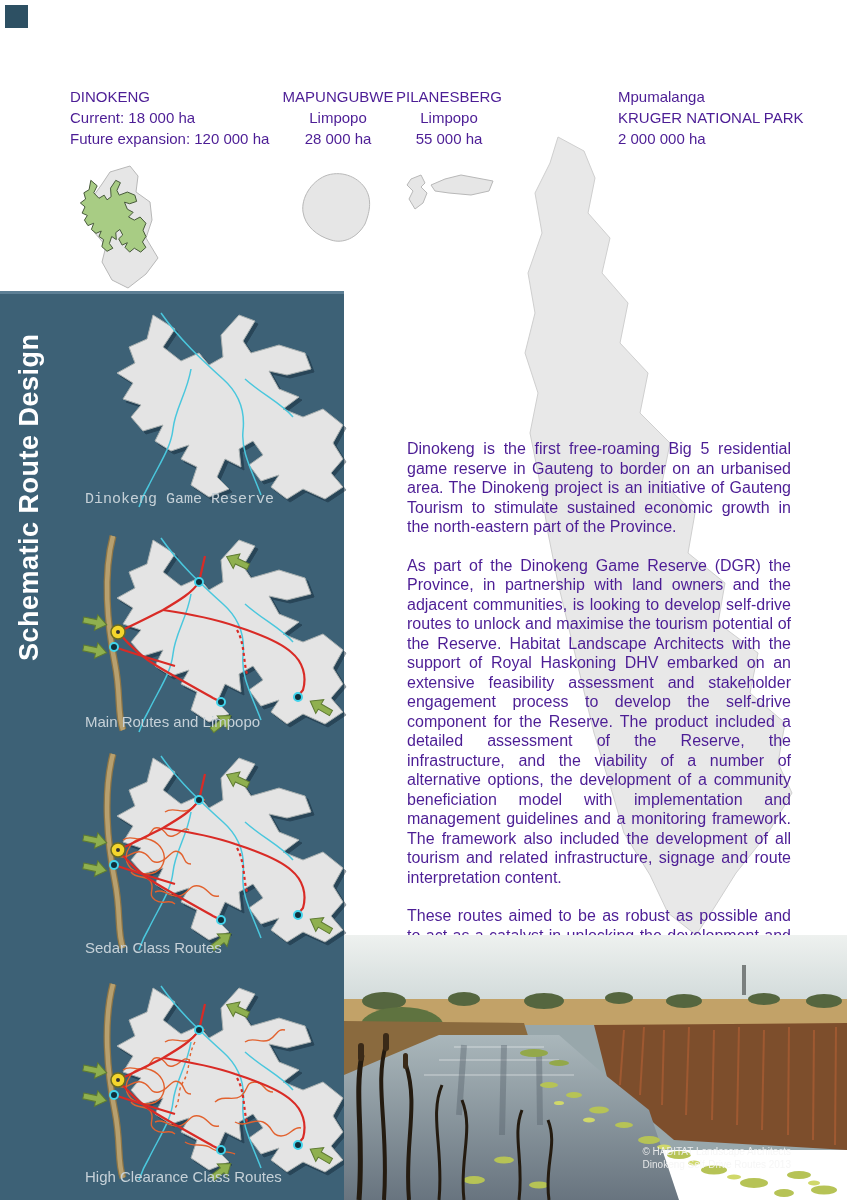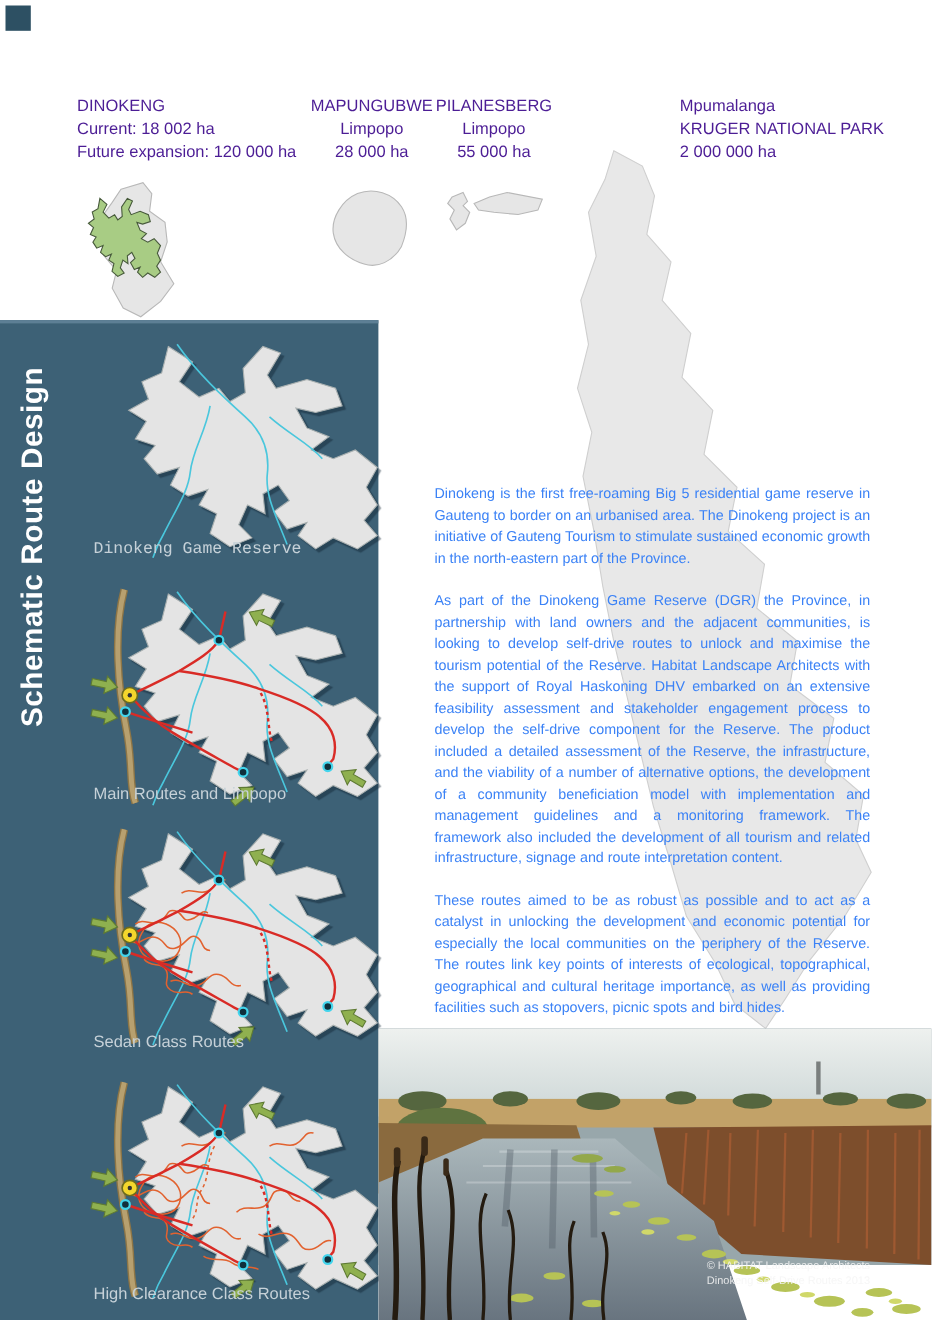--- a/index.html
+++ b/index.html
@@ -29,21 +29,21 @@
                  writing-mode:vertical-rl;transform:rotate(180deg);
                  color:#ffffff;font-size:27px;font-weight:bold;letter-spacing:0.5px;white-space:nowrap;}
   svg.route-map{position:absolute;left:95px;width:250px;height:200px;overflow:visible;}
   #map1{top:15px;}#map2{top:240px;}#map3{top:458px;}#map4{top:688px;}
   .map-label{position:absolute;left:85px;font-size:15px;color:#c6d1d8;white-space:nowrap;}
   #label1{top:197px;font-family:Liberation Mono, monospace;}#label2{top:419px;}#label3{top:645px;}#label4{top:874px;}
   .reserve-shadow{filter:drop-shadow(3px 3px 0 rgba(15,35,50,0.45));}
 
   
   .article{position:absolute;left:395px;top:439px;width:396px;z-index:2;}
-  .article p{margin:0 0 19px 0;text-align:justify;font-size:13px;line-height:19.5px;color:#3b82f6;}
+  .article p{margin:0 0 19px 12px;text-align:justify;font-size:16px;line-height:19.5px;color:#4c1d95;}
 
   
   .photo{position:absolute;left:344px;top:935px;width:503px;height:215px;background:#98a7ab;z-index:2;}
   .credit{position:absolute;right:56px;top:210px;text-align:right;color:rgba(245,245,245,0.88);
           font-size:10px;line-height:13px;z-index:3;}
 </style>
 </head>
 <body>
 
 <div id="page">
@@ -102,21 +102,21 @@
   </svg>
 
   <div class="corner-square"></div>
 
   <svg id="kruger-svg" width="300" height="810" viewBox="0 0 300 810">
     <path d="M58,4 L84,18 L95,45 L88,80 L110,105 L102,140 L128,170 L120,210 L148,240 L140,280 L170,310 L162,350 L195,380 L188,420 L225,450 L218,490 L258,520 L250,560 L285,590 L278,630 L292,660 L268,700 L236,740 L214,775 L196,802 L168,780 L150,742 L124,700 L110,652 L94,600 L82,550 L70,500 L58,450 L48,400 L40,350 L30,300 L38,260 L25,220 L35,180 L28,140 L42,100 L35,60 L50,30 Z" fill="#e8e8e8" stroke="#cfcfcf" stroke-width="1"></path>
   </svg>
 
   <div class="park-block" id="park-dinokeng">
     <div class="ln">DINOKENG</div>
-    <div class="ln">Current: 18 002 ha</div>
+    <div class="ln">Current: 18 000 ha</div>
     <div class="ln">Future expansion: 120 000 ha</div>
   </div>
   <div class="park-block" id="park-mapungubwe">
     <div class="ln">MAPUNGUBWE</div>
     <div class="ln">Limpopo</div>
     <div class="ln">28 000 ha</div>
   </div>
   <div class="park-block" id="park-pilanesberg">
     <div class="ln">PILANESBERG</div>
     <div class="ln">Limpopo</div>

